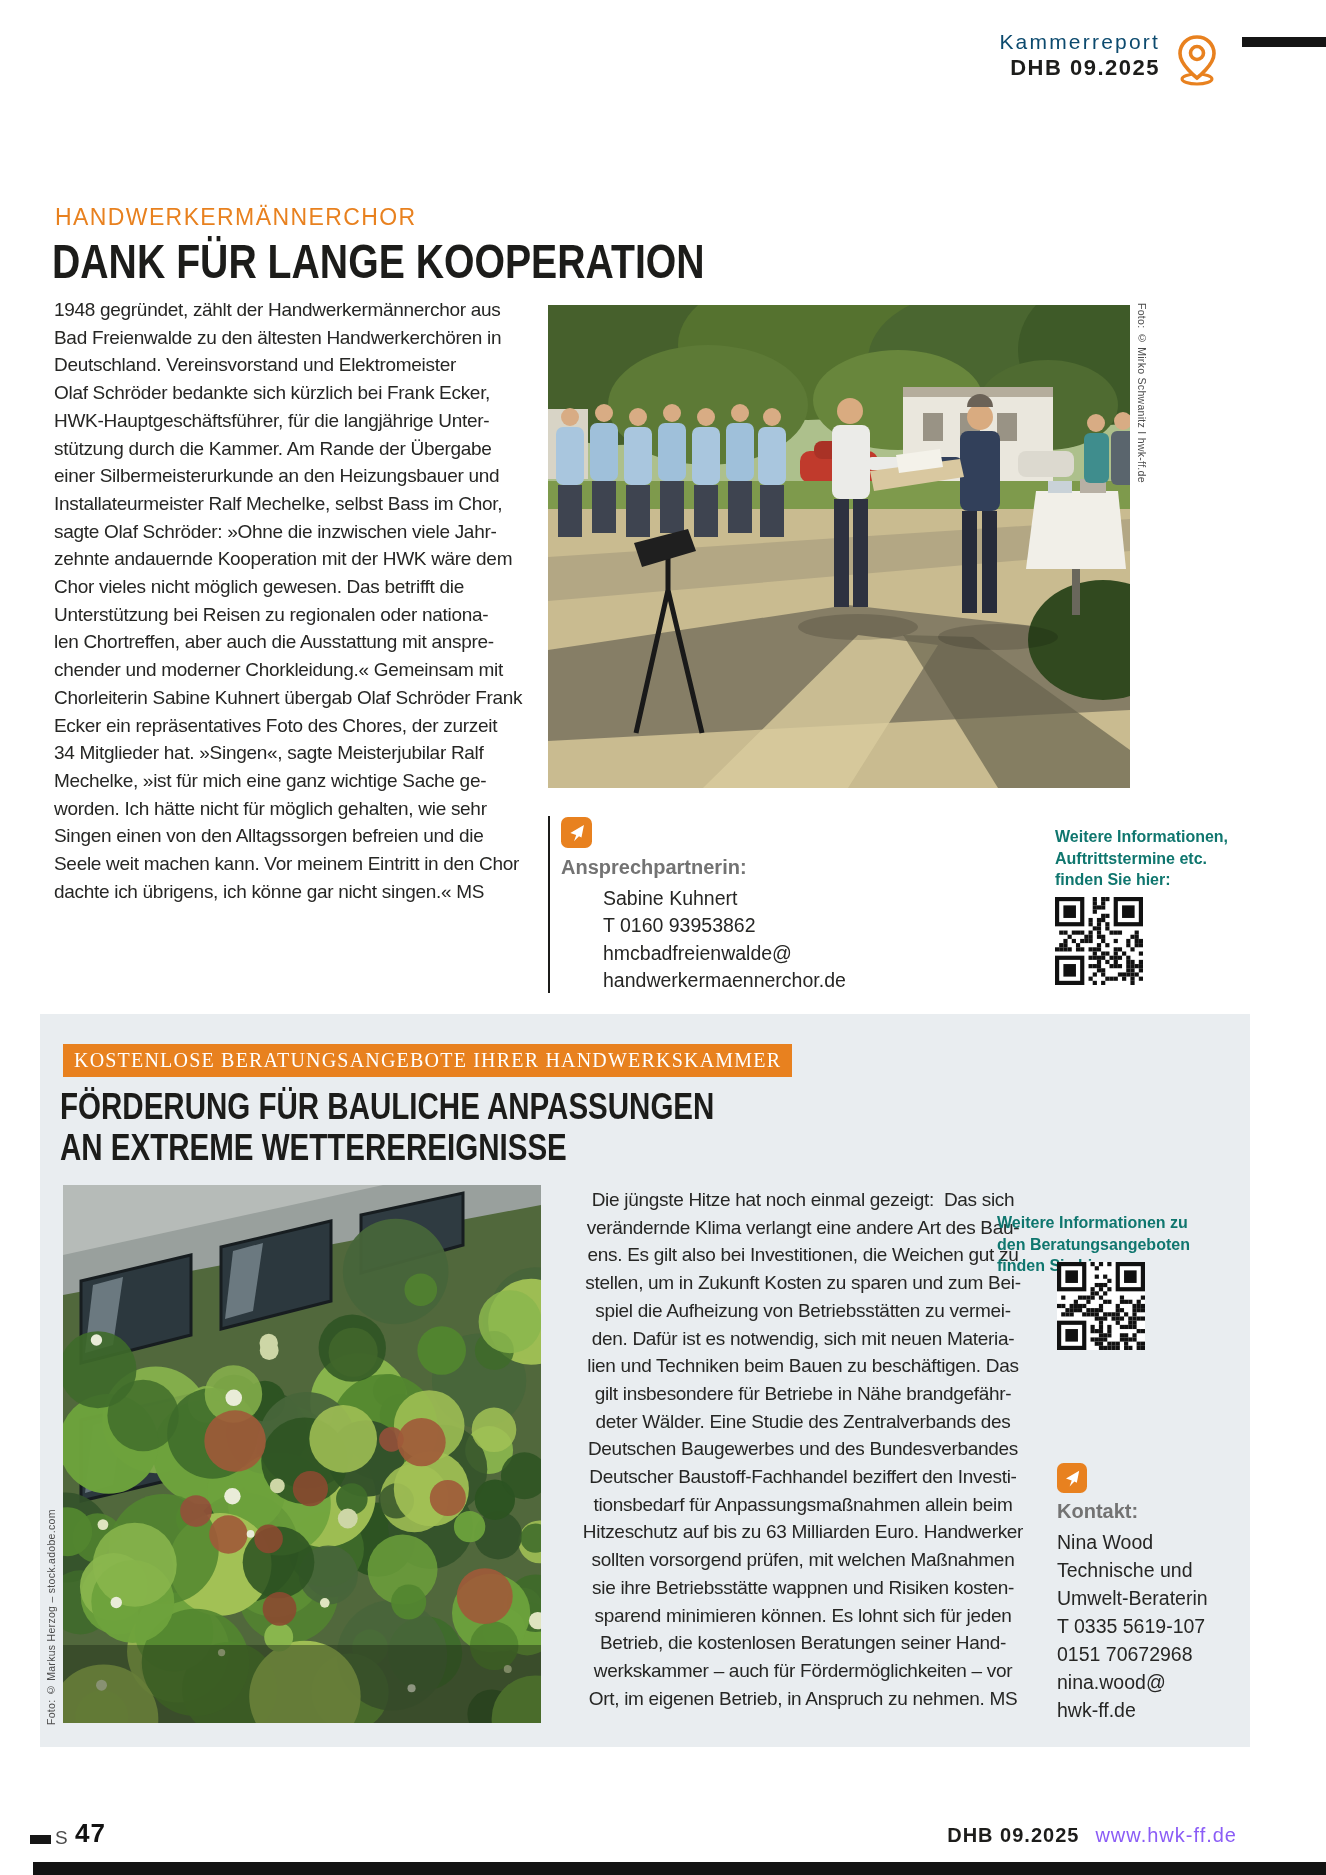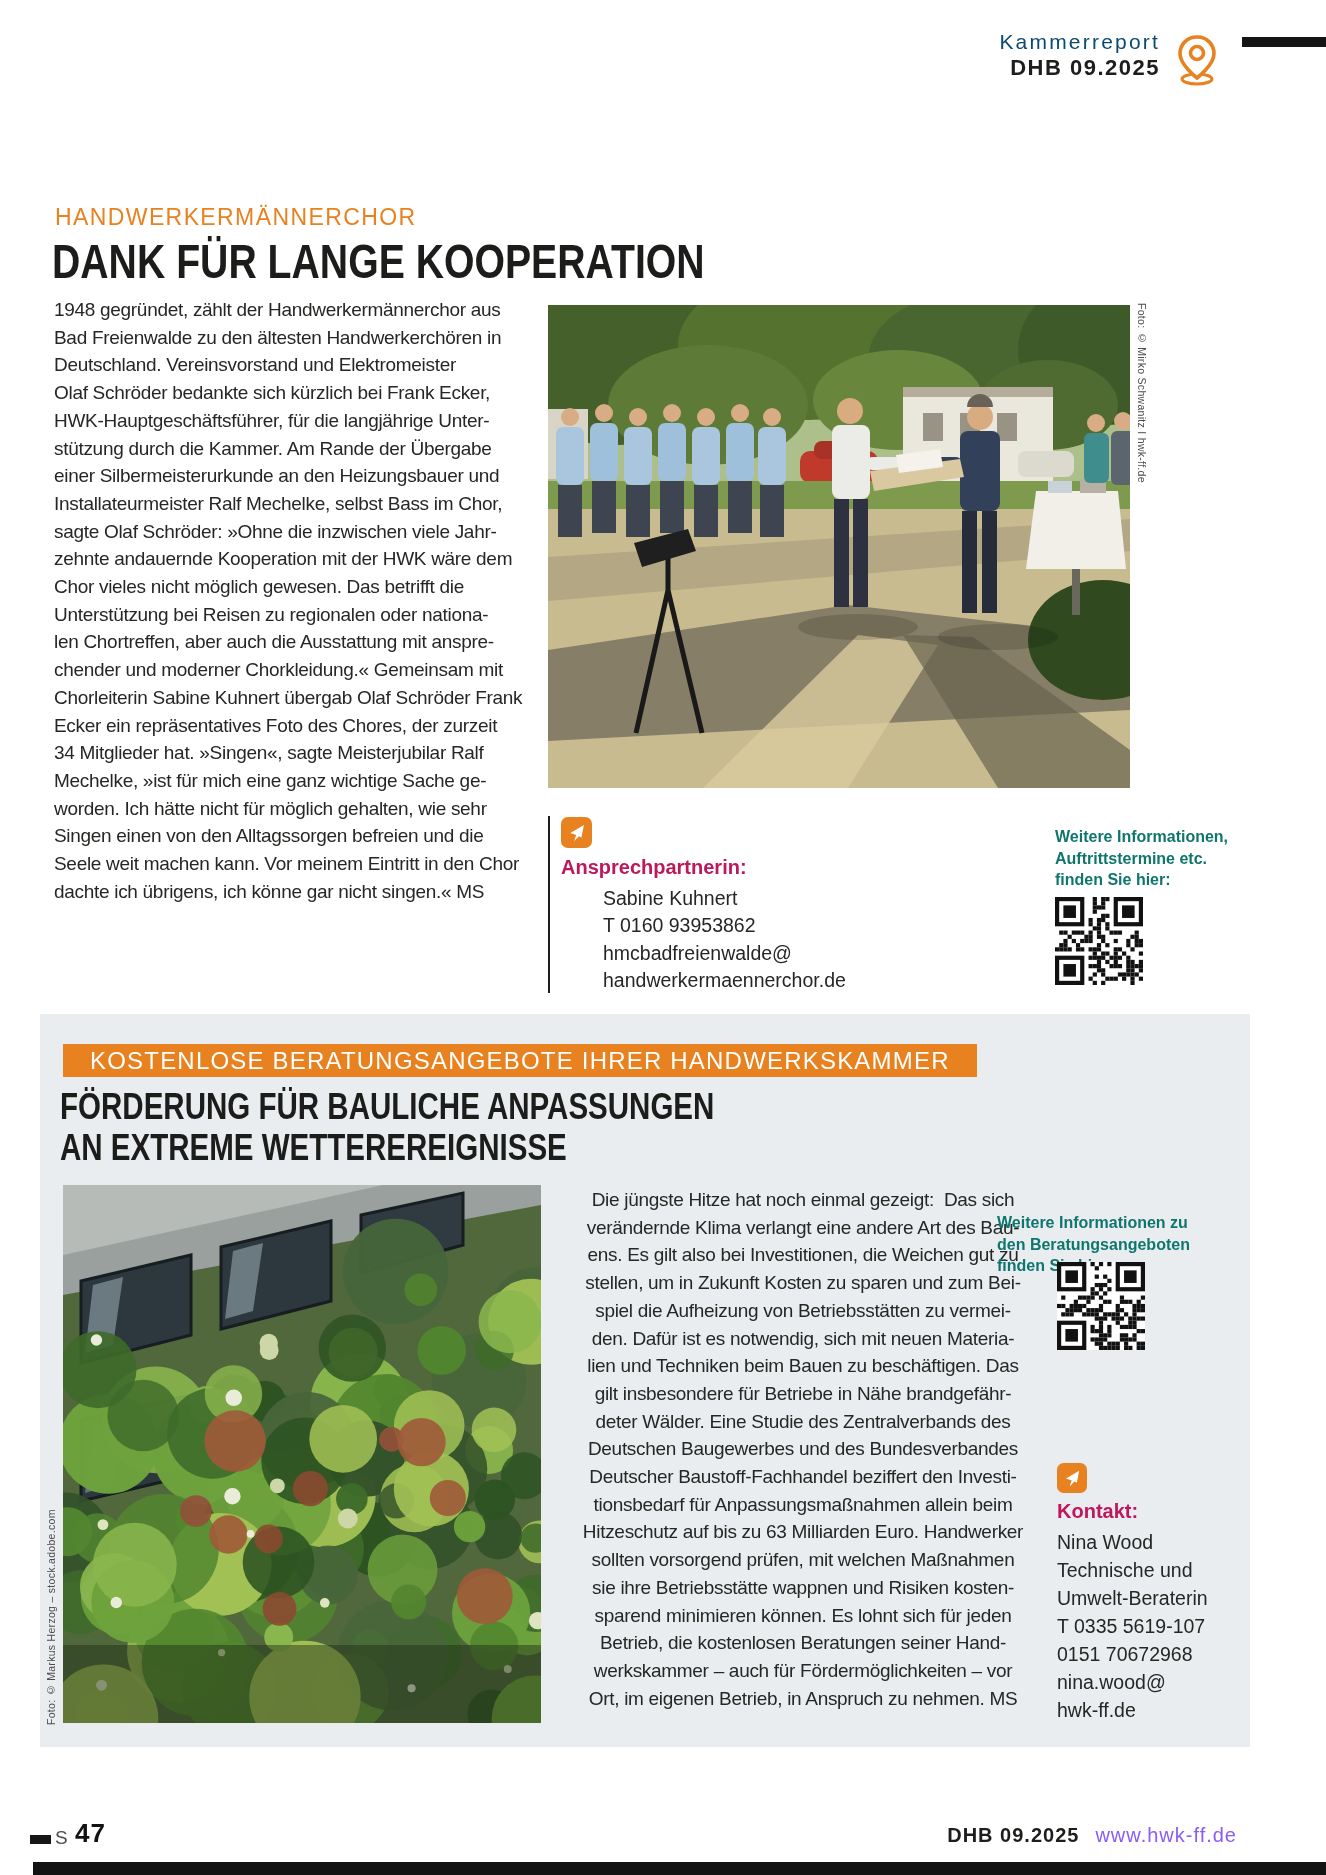--- a/index.html
+++ b/index.html
@@ -17,32 +17,32 @@
   .headline1{top:233px;left:52px;font-size:49px;font-weight:bold;letter-spacing:0px;
              transform:scaleX(.8);transform-origin:0 0;color:#1c1c1a;}
   .body-text{font-size:19px;line-height:27.7px;letter-spacing:-0.3px;color:#262624;}
   .body1{top:296px;left:54px;width:490px;}
   .photo1{top:305px;left:548px;width:582px;height:483px;overflow:hidden;}
   .credit-v{font-size:10.5px;color:#4c4c4c;letter-spacing:.3px;writing-mode:vertical-rl;}
   .credit1{top:303px;left:1136px;height:420px;}
   .divider1{top:816px;left:548px;width:2px;height:177px;background:#1c1c1a;}
   .marker-icon{width:31px;height:31px;}
   .icon1{top:817px;left:561px;}
-  .contact-h{font-size:20px;font-weight:bold;color:#be185d;}
+  .contact-h{font-size:20px;font-weight:bold;color:#737373;}
   .c1h{top:856px;left:561px;}
   .contact-lines{font-size:19.5px;line-height:27.3px;color:#262624;}
   .c1l{top:885px;left:561px;margin-left:42px;}
   .info-note{font-size:16px;line-height:21.5px;font-weight:bold;color:#0f766e;}
   .i1{top:826px;left:1055px;}
   .qr{width:88px;height:88px;background:#fff;}
   .qr1{top:897px;left:1055px;}
   
   .panel{top:1014px;left:40px;width:1210px;height:733px;background:#e9edf0;}
-  .tag{top:1044px;left:63px;height:33px;line-height:33px;padding:0 27px;background:#e8811f;
-       color:#ffffff;font-size:24px;letter-spacing:1.2px;}
+  .tag{top:1044px;left:63px;height:33px;line-height:33px;padding:0 11px;background:#e8811f;
+       color:#ffffff;font-size:20px;letter-spacing:1.2px;font-family:Liberation Serif, serif;}
   .headline2{top:1086px;left:60px;font-size:36px;line-height:41px;font-weight:bold;
              transform:scaleX(.82);transform-origin:0 0;color:#1c1c1a;}
   .photo2{top:1185px;left:63px;width:478px;height:538px;overflow:hidden;}
   .credit2{top:1495px;left:45px;height:230px;transform:rotate(180deg);}
   .body2{top:1186px;left:560px;width:486px;text-align:center;}
   .i2{top:1188px;left:997px;margin-top:24px;}
   .qr2{top:1262px;left:1057px;}
   .icon2{top:1463px;left:1057px;width:30px;height:30px;}
   .c2h{top:1500px;left:1057px;}
   .c2l{top:1528px;left:1057px;line-height:28px;}

